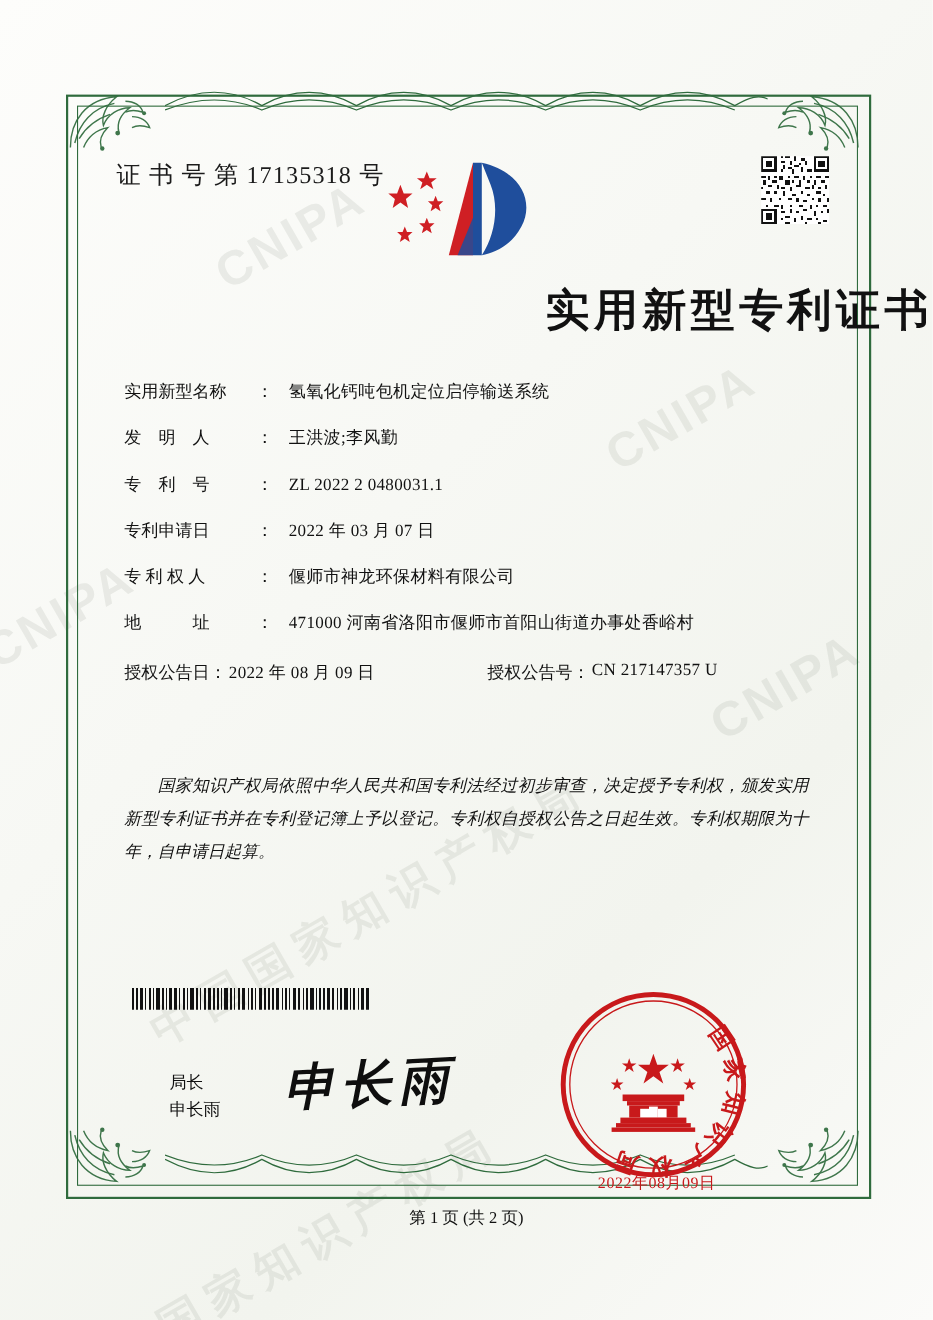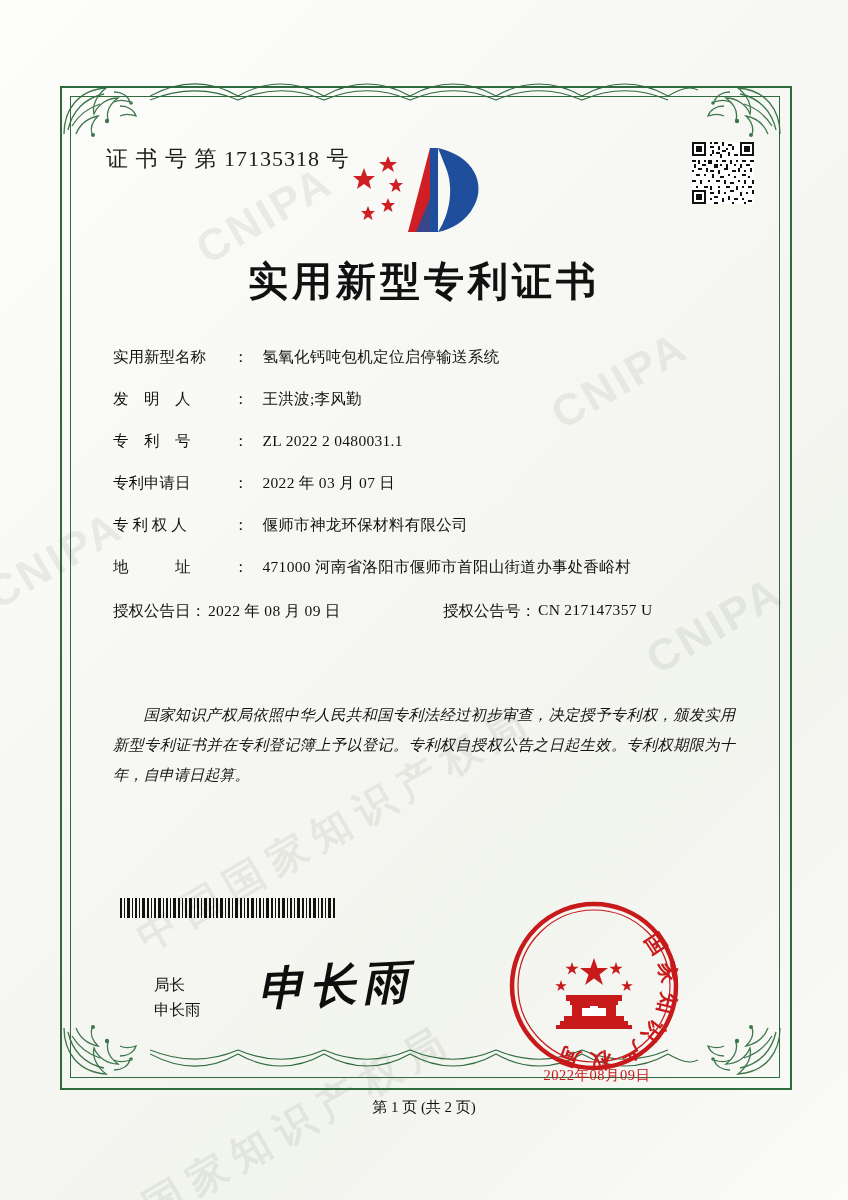--- a/index.html
+++ b/index.html
@@ -118,21 +118,21 @@
     transform: translateX(-50%);
     width: 180px;
     height: 96px;
   }
   .logo svg { display:block; width:100%; height:100%; }
 
   .title {
     position: absolute;
     left: 0; right: 0;
     top: 254px;
-    text-align: center;
+    text-align: right;
     font-size: 40px;
     font-weight: bold;
     letter-spacing: 4px;
     color: #111;
     font-family: "Liberation Serif", serif;
   }
 
   .fields {
     position: absolute;
     left: 113px;

